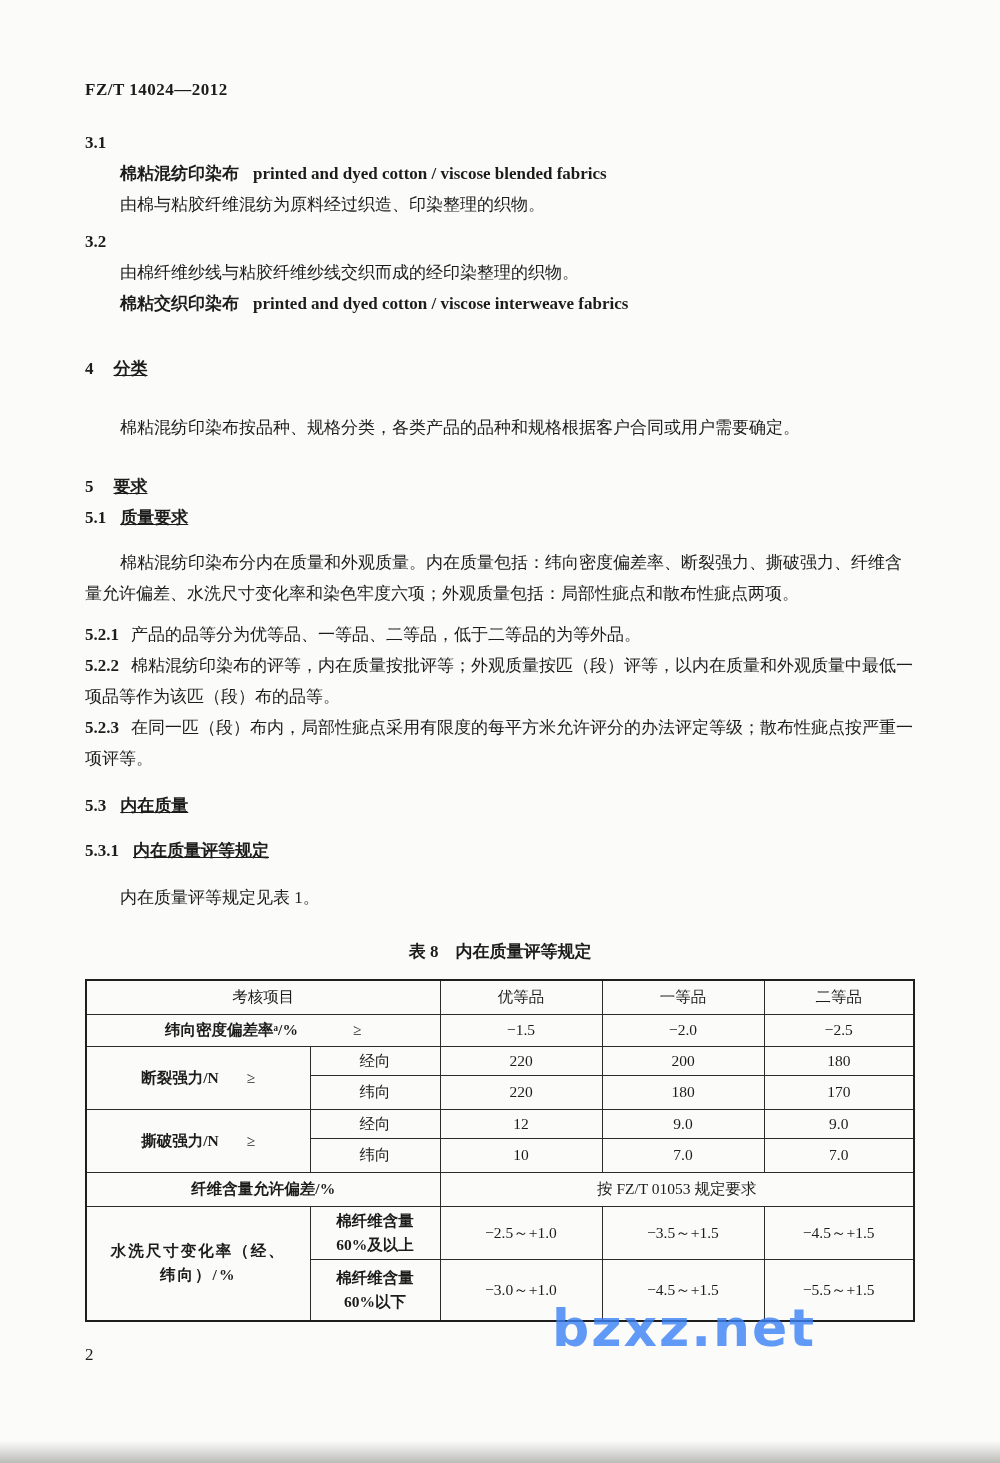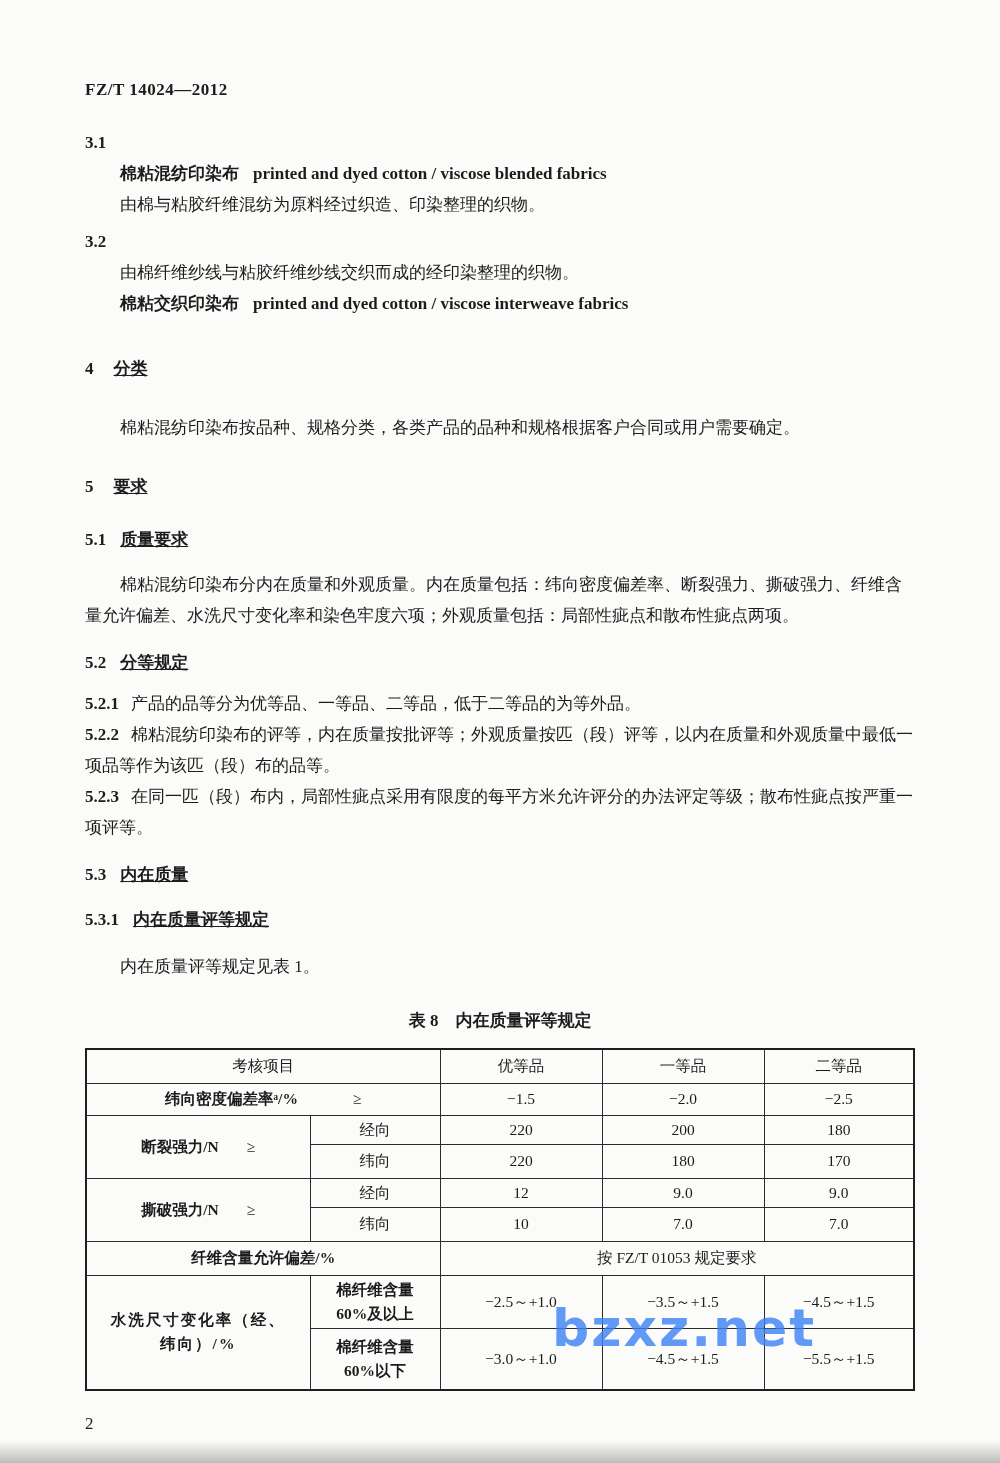--- a/index.html
+++ b/index.html
@@ -16,21 +16,21 @@
   .page { padding:80px 85px 0 85px; position:relative; z-index:1; }
   .doc-header { font-weight:bold; letter-spacing:.5px; margin-bottom:27px; }
   .line { line-height:31px; }
   .term-block .indent { margin-left:35px; }
   .b { font-weight:bold; }
   .en { margin-left:14px; font-family:"Liberation Serif","DejaVu Serif",serif;text-align:right; }
   .heading { font-weight:bold; line-height:31px; }
   .heading .ht { margin-left:14px;text-decoration:underline; }
   .heading.big .ht { margin-left:20px; }
   .mt34 { margin-top:34px; } .mt28 { margin-top:28px; }
-  .mt22 { margin-top:22px; } .mt16 { margin-top:16px; } .mt14 { margin-top:14px; }
+  .mt22 { } .mt16 { margin-top:16px; } .mt14 { margin-top:14px; }
   .mt10 { margin-top:10px; } .mt6 { margin-top:6px; }
   .para { line-height:31px; text-indent:35px; }
   .clause { line-height:31px; }
   .clause .cn { font-weight:bold; margin-right:12px; }
   .tbl-caption { text-align:center; font-weight:bold; margin-top:24px; line-height:30px; }
   table.spec {
     border-collapse:collapse;
     border:2.5px solid #1e1e1e;
     margin:12px auto 0 auto;
     width:828px;
@@ -90,23 +90,20 @@
 
   <div class="heading big mt28">
     <span>5</span><span class="ht">要求</span>
   </div>
 
   <div class="heading mt22">
     <span>5.1</span><span class="ht">质量要求</span>
   </div>
   <p class="para mt14">棉粘混纺印染布分内在质量和外观质量。内在质量包括：纬向密度偏差率、断裂强力、撕破强力、纤维含量允许偏差、水洗尺寸变化率和染色牢度六项；外观质量包括：局部性疵点和散布性疵点两项。</p>
 
-  <div class="heading mt16">
-    <span>5.2</span><span class="ht">分等规定</span>
-  </div>
   <p class="clause mt10">
     <span class="cn">5.2.1</span><span>产品的品等分为优等品、一等品、二等品，低于二等品的为等外品。</span>
   </p>
   <p class="clause">
     <span class="cn">5.2.2</span><span>棉粘混纺印染布的评等，内在质量按批评等；外观质量按匹（段）评等，以内在质量和外观质量中最低一项品等作为该匹（段）布的品等。</span>
   </p>
   <p class="clause">
     <span class="cn">5.2.3</span><span>在同一匹（段）布内，局部性疵点采用有限度的每平方米允许评分的办法评定等级；散布性疵点按严重一项评等。</span>
   </p>
 

